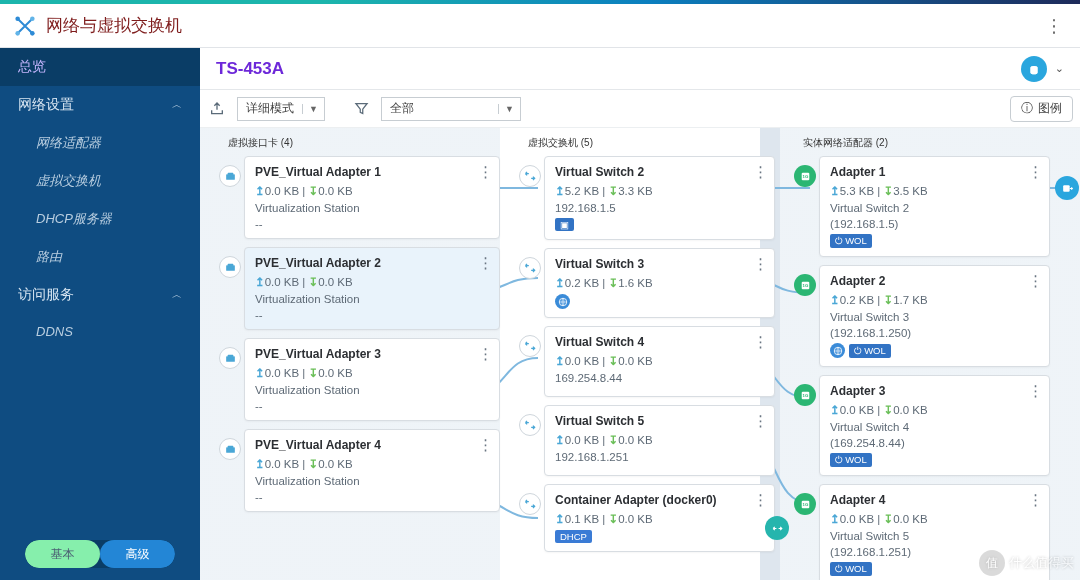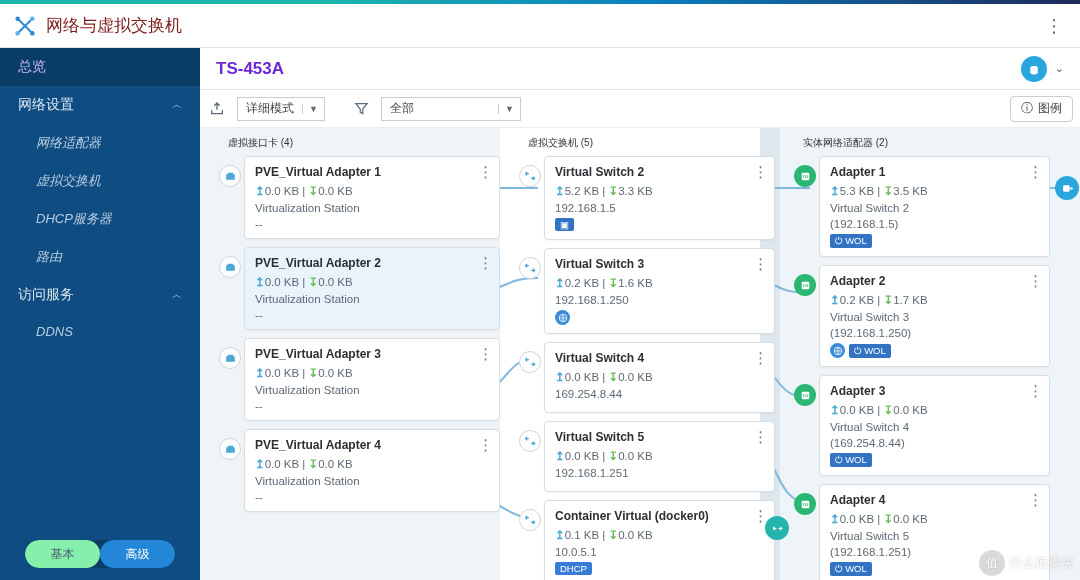--- a/index.html
+++ b/index.html
@@ -254,21 +254,20 @@
    </div>
               <div class="card">
      <span class="cicon ic-vs">
                   <svg width="14" height="14" viewBox="0 0 24 24">
                     <path d="M4 8h6M4 8l3-3M4 8l3 3 M20 16h-6m3-3 3 3-3 3" stroke="#4aa7d6" stroke-width="2.2" fill="none"></path>
                   </svg>
                 </span>
      <span class="kb">⋮</span>
      <div class="nm">Virtual Switch 3</div>
      <div class="row"><span class="arw">↥</span>0.2 KB | <span class="arwd">↧</span>1.6 KB</div>
-     <div class="row">192.168.1.250</div>
      <div class="badges">
                   <span class="globe">
                     <svg width="10" height="10" viewBox="0 0 24 24">
                       <circle cx="12" cy="12" r="9" fill="none" stroke="#fff" stroke-width="2"></circle>
                       <path d="M3 12h18M12 3c3 3 3 15 0 18M12 3c-3 3-3 15 0 18" stroke="#fff" stroke-width="1.5" fill="none"></path>
                     </svg>
                   </span>
                 </div>
    </div>
               <div class="card">
@@ -295,23 +294,22 @@
      <div class="row">192.168.1.251</div>
      <div class="badges"></div>
    </div>
               <div class="card">
      <span class="cicon ic-vs">
                   <svg width="14" height="14" viewBox="0 0 24 24">
                     <path d="M4 8h6M4 8l3-3M4 8l3 3 M20 16h-6m3-3 3 3-3 3" stroke="#4aa7d6" stroke-width="2.2" fill="none"></path>
                   </svg>
                 </span>
      <span class="kb">⋮</span>
-     <div class="nm">Container Virtual (docker0)</div>
+     <div class="nm">Container Adapter (docker0)</div>
      <div class="row"><span class="arw">↥</span>0.1 KB | <span class="arwd">↧</span>0.0 KB</div>
-     <div class="row">10.0.5.1</div>
      <div class="badges">
                   <span class="bdg" style="background:#3a7bd5">DHCP</span>
                 </div>
    </div>
             </div>
         </div>
 
         <div class="col c3">
           <h4>实体网络适配器 (2)</h4>
           <div id="ad-list">

